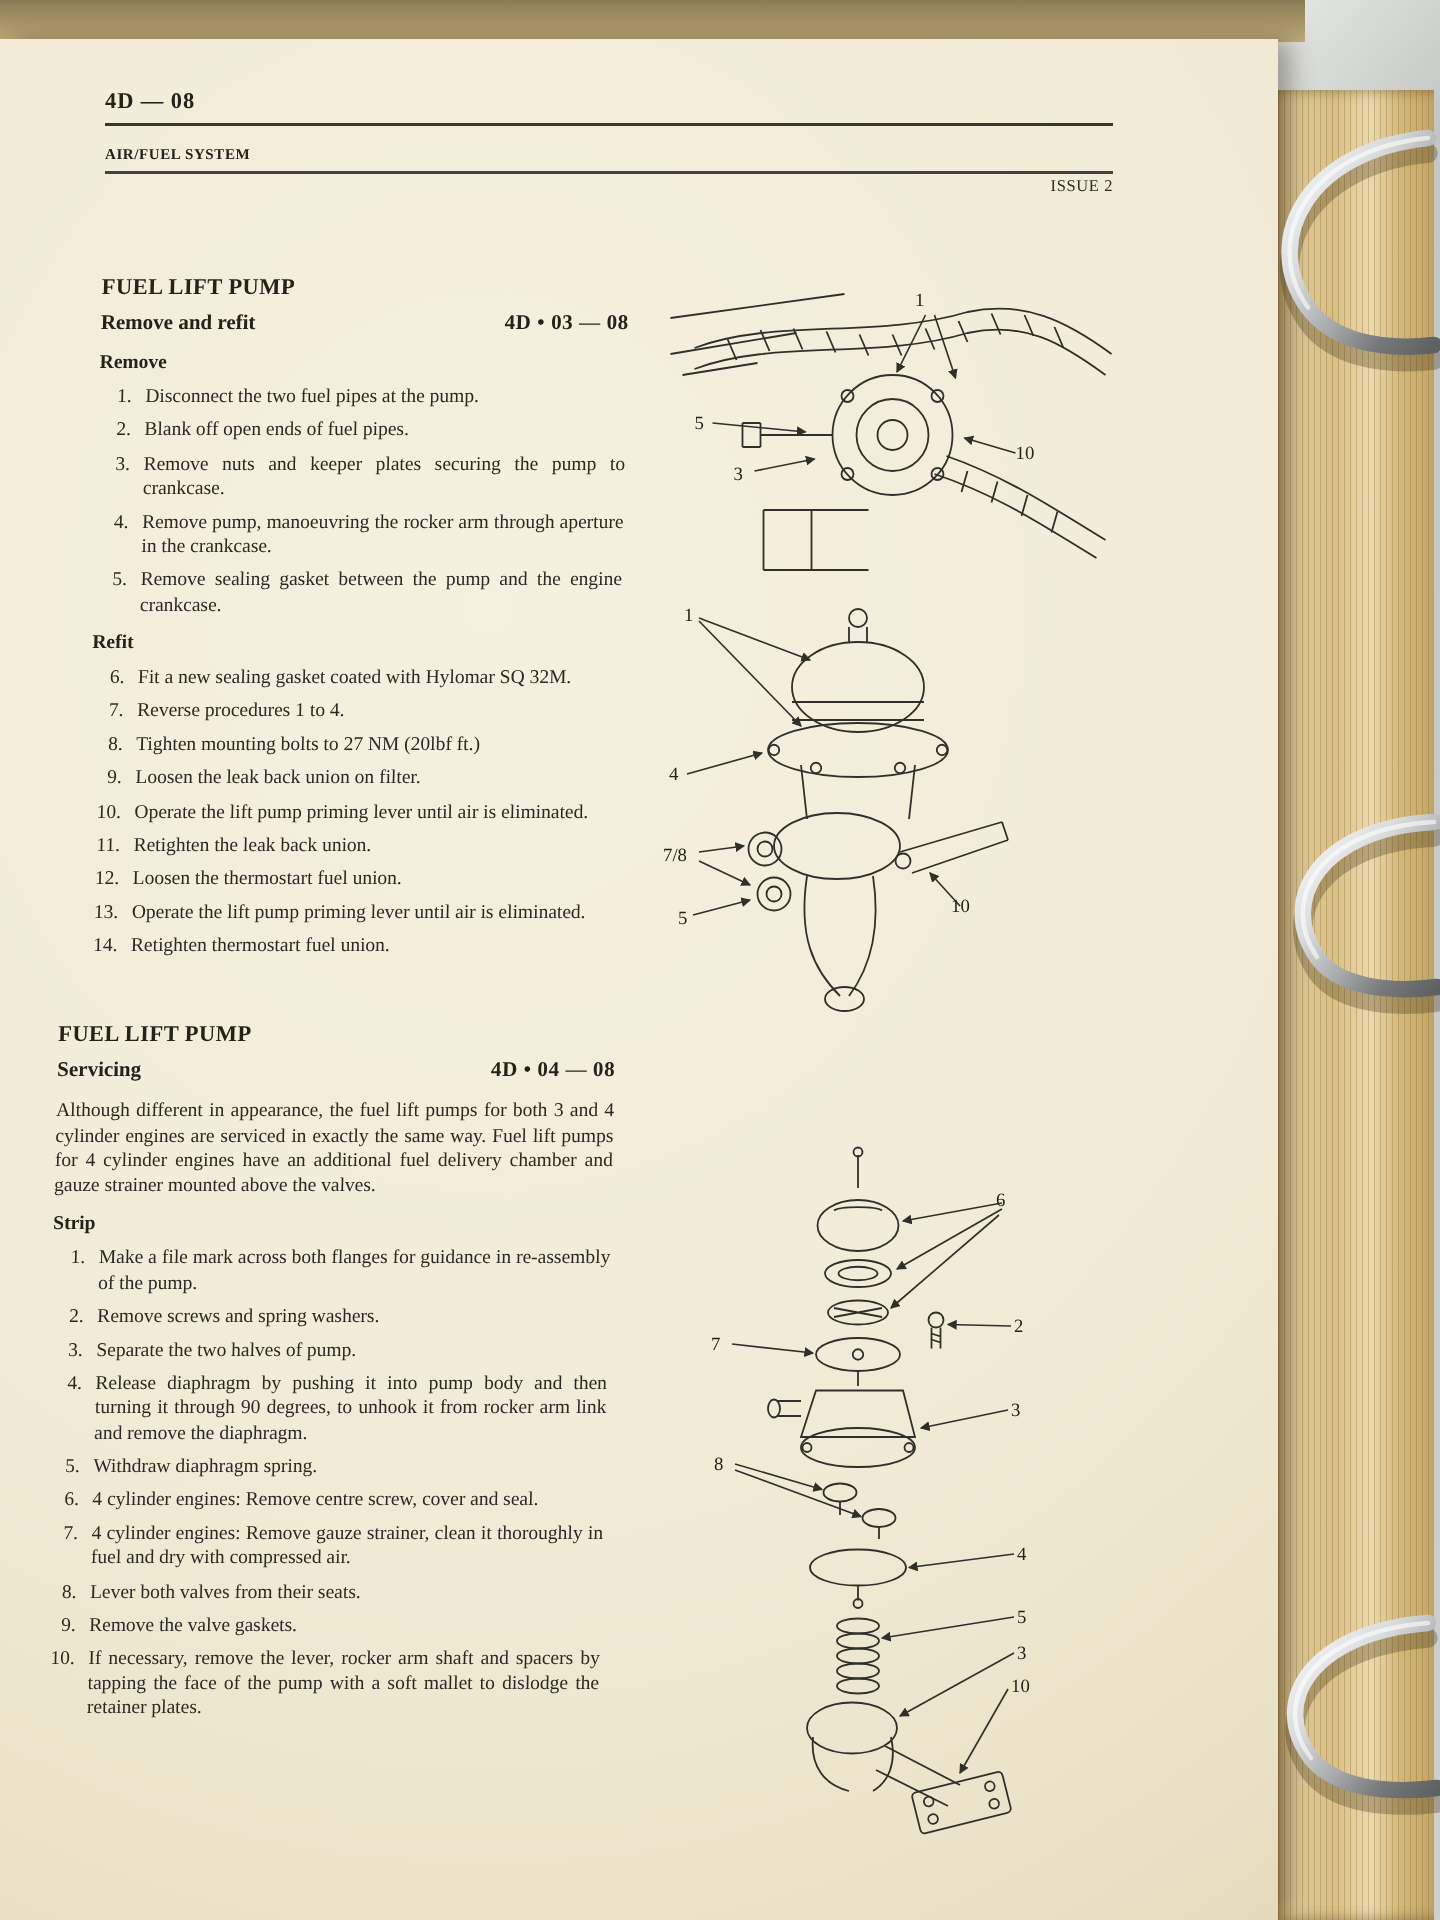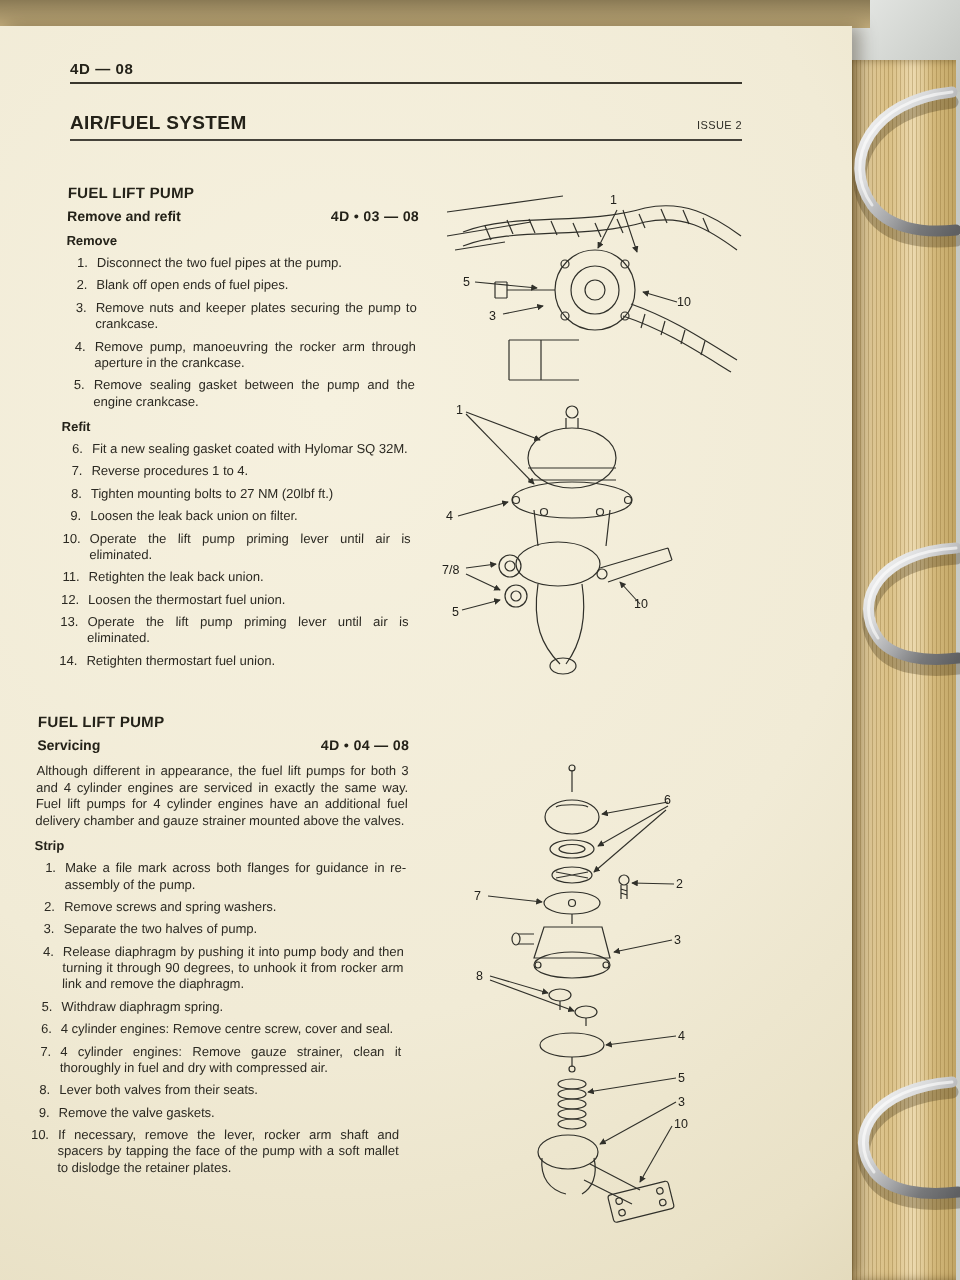--- a/index.html
+++ b/index.html
@@ -1,19 +1,19 @@
 <!DOCTYPE html>
 <html><head>
 <meta charset="utf-8">
 <style>
   * { margin:0; padding:0; box-sizing:border-box; }
   html,body { width:960px; height:1280px; overflow:hidden; }
   body { position:relative; font-family:"Liberation Sans", sans-serif; background:#b7bab6; }
 
-  .scene { position:absolute; inset:0; width:960px; height:1280px; overflow:hidden; }
+  .scene { position:absolute; inset:0; width:960px; height:1280px; overflow:hidden;font-family:Liberation Serif, serif; }
 
   .table-bg { position:absolute; inset:0;
     background:linear-gradient(105deg,#b0b3af 0%, #bcc0bc 55%, #cdd0cc 100%); }
   .marble { position:absolute; right:0; top:0; width:112px; height:92px;
     background:linear-gradient(130deg,#e6e8e5 0%, #d2d5d1 55%, #c1c4c0 100%); }
   .top-strip { position:absolute; left:0; top:0; width:870px; height:28px;
     background:linear-gradient(#8a7a55,#c3ad7c); }
 
   .page-stack { position:absolute; left:844px; top:60px; width:112px; height:1220px;
     background:
@@ -23,22 +23,22 @@
 
   .page { position:absolute; left:0; top:26px; width:852px; height:1254px;
     background: radial-gradient(120% 90% at 38% 30%, #f6f1df 0%, #f1ebd6 55%, #e9e1c6 85%, #e0d6b6 100%);
     box-shadow: 8px 0 16px rgba(40,30,10,.38); color:#2b2922; }
 
   
   .hdr { position:absolute; left:70px; top:34px; width:672px; }
   .hdr .code { font-size:15px; font-weight:bold; letter-spacing:.6px; color:#242219; }
   .hdr .rule1 { height:2px; background:#3a372d; margin-top:5px; }
   .hdr .below { position:relative; }
-  .hdr .issue { position:absolute; right:0; top:7px; font-size:11px; letter-spacing:.4px; color:#2e2d26; }
-  .hdr .sys { font-size:19px; font-weight:bold; letter-spacing:.4px; margin-top:28px; color:#242219; }
+  .hdr .issue { position:absolute; right:0; top:20px; font-size:11px; letter-spacing:.4px; color:#2e2d26; }
+  .hdr .sys { font-size:10px; font-weight:bold; letter-spacing:.4px; margin-top:14px; color:#242219; }
   .hdr .rule2 { height:1.5px; background:#45423a; margin-top:5px; }
 
   
   .text-col { position:absolute; left:0; top:158px; width:460px;
     transform:skewX(-1.5deg); transform-origin:0 0; }
   .sec1 { margin-left:68px; width:352px; }
   .sec2 { margin-top:44px; margin-left:52px; width:372px; }
   h2.sec-title { font-size:15px; font-weight:bold; letter-spacing:.3px; color:#242219; }
   .subrow { display:flex; justify-content:space-between; align-items:baseline; margin-top:7px; }
   .subrow .subtitle { font-size:14px; font-weight:bold; color:#242219; }

